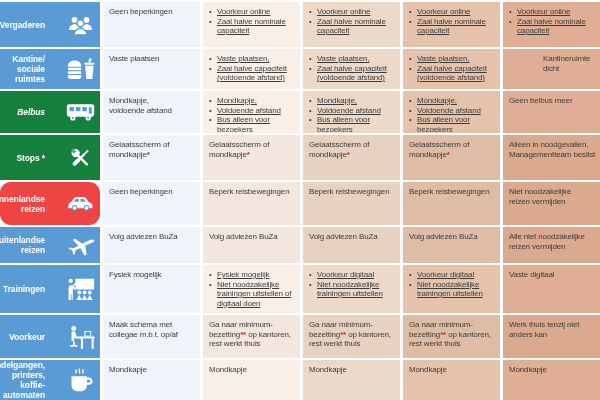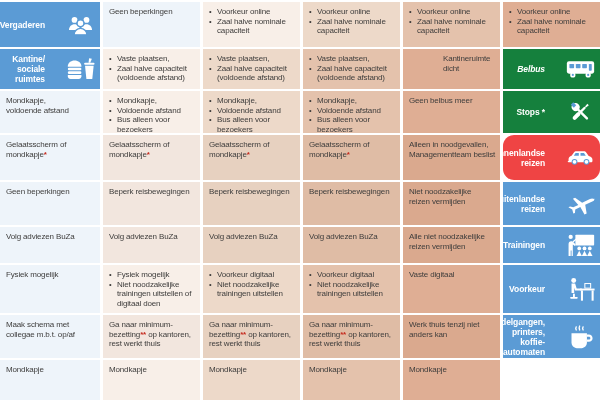--- a/index.html
+++ b/index.html
@@ -41,21 +41,21 @@
     line-height:10px;
     text-align:right;
     color:#ffffff;
     white-space:pre-line;
     flex:1 1 auto;
   }
   .icon { flex:0 0 30px; width:30px; display:flex; justify-content:center; align-items:center; }
   .icon svg { width:29px; height:24px; }
   .li { display:flex; align-items:flex-start; }
   .li .b { flex:0 0 8px; font-size:7.5px; line-height:9.5px; }
-  .li .t { flex:1 1 auto; }
+  .li .t { flex:1 1 auto;text-decoration:underline; }
   .marker { color:var(--marker,#c5281c); font-weight:bold; }
 </style>
 </head>
 <body>
 
 <div class="table">
     <div class="cell label-cell" style="background: rgb(91, 155, 213);">
       <span class="label-text">Vergaderen</span>
       <span class="icon">
         <svg viewBox="0 0 34 24" fill="#fff">
@@ -82,20 +82,21 @@
           <path d="M2 10c0-4 3.4-6.5 7.5-6.5S17 6 17 10v.5H2z"></path>
           <rect x="2" y="11.5" width="15" height="3" rx="1.5"></rect>
           <rect x="2" y="15.5" width="15" height="3" rx="1.5"></rect>
           <path d="M2 19.5h15v1.5c0 1.7-1.3 3-3 3H5c-1.7 0-3-1.3-3-3z"></path>
           <path d="M25.5 1l3 .8-1.7 4.2h-1.9z"></path>
           <rect x="20" y="6" width="11.5" height="2.4" rx="1.2"></rect>
           <path d="M21 9.5h9.5L29 24h-6.5z"></path>
         </svg>
       </span>
     </div>
+    <div class="cell" style="background: rgb(238, 244, 250);">Vaste plaatsen</div>
     <div class="cell" style="background: rgb(248, 239, 232);"><div class="li"><span class="b">•</span><span class="t">Vaste plaatsen,</span></div><div class="li"><span class="b">•</span><span class="t">Zaal halve capaciteit
 (voldoende afstand)</span></div></div>
     <div class="cell" style="background: rgb(237, 217, 201);"><div class="li"><span class="b">•</span><span class="t">Vaste plaatsen,</span></div><div class="li"><span class="b">•</span><span class="t">Zaal halve capaciteit
 (voldoende afstand)</span></div></div>
     <div class="cell" style="background: rgb(228, 194, 172);"><div class="li"><span class="b">•</span><span class="t">Vaste plaatsen,</span></div><div class="li"><span class="b">•</span><span class="t">Zaal halve capaciteit
 (voldoende afstand)</span></div></div>
     <div class="cell" style="background: rgb(223, 174, 148); padding-left: 40px;">Kantineruimte dicht</div>
     <div class="cell label-cell" style="background: #15803d; font-style: italic;">
       <span class="label-text">Belbus</span>
       <span class="icon">

